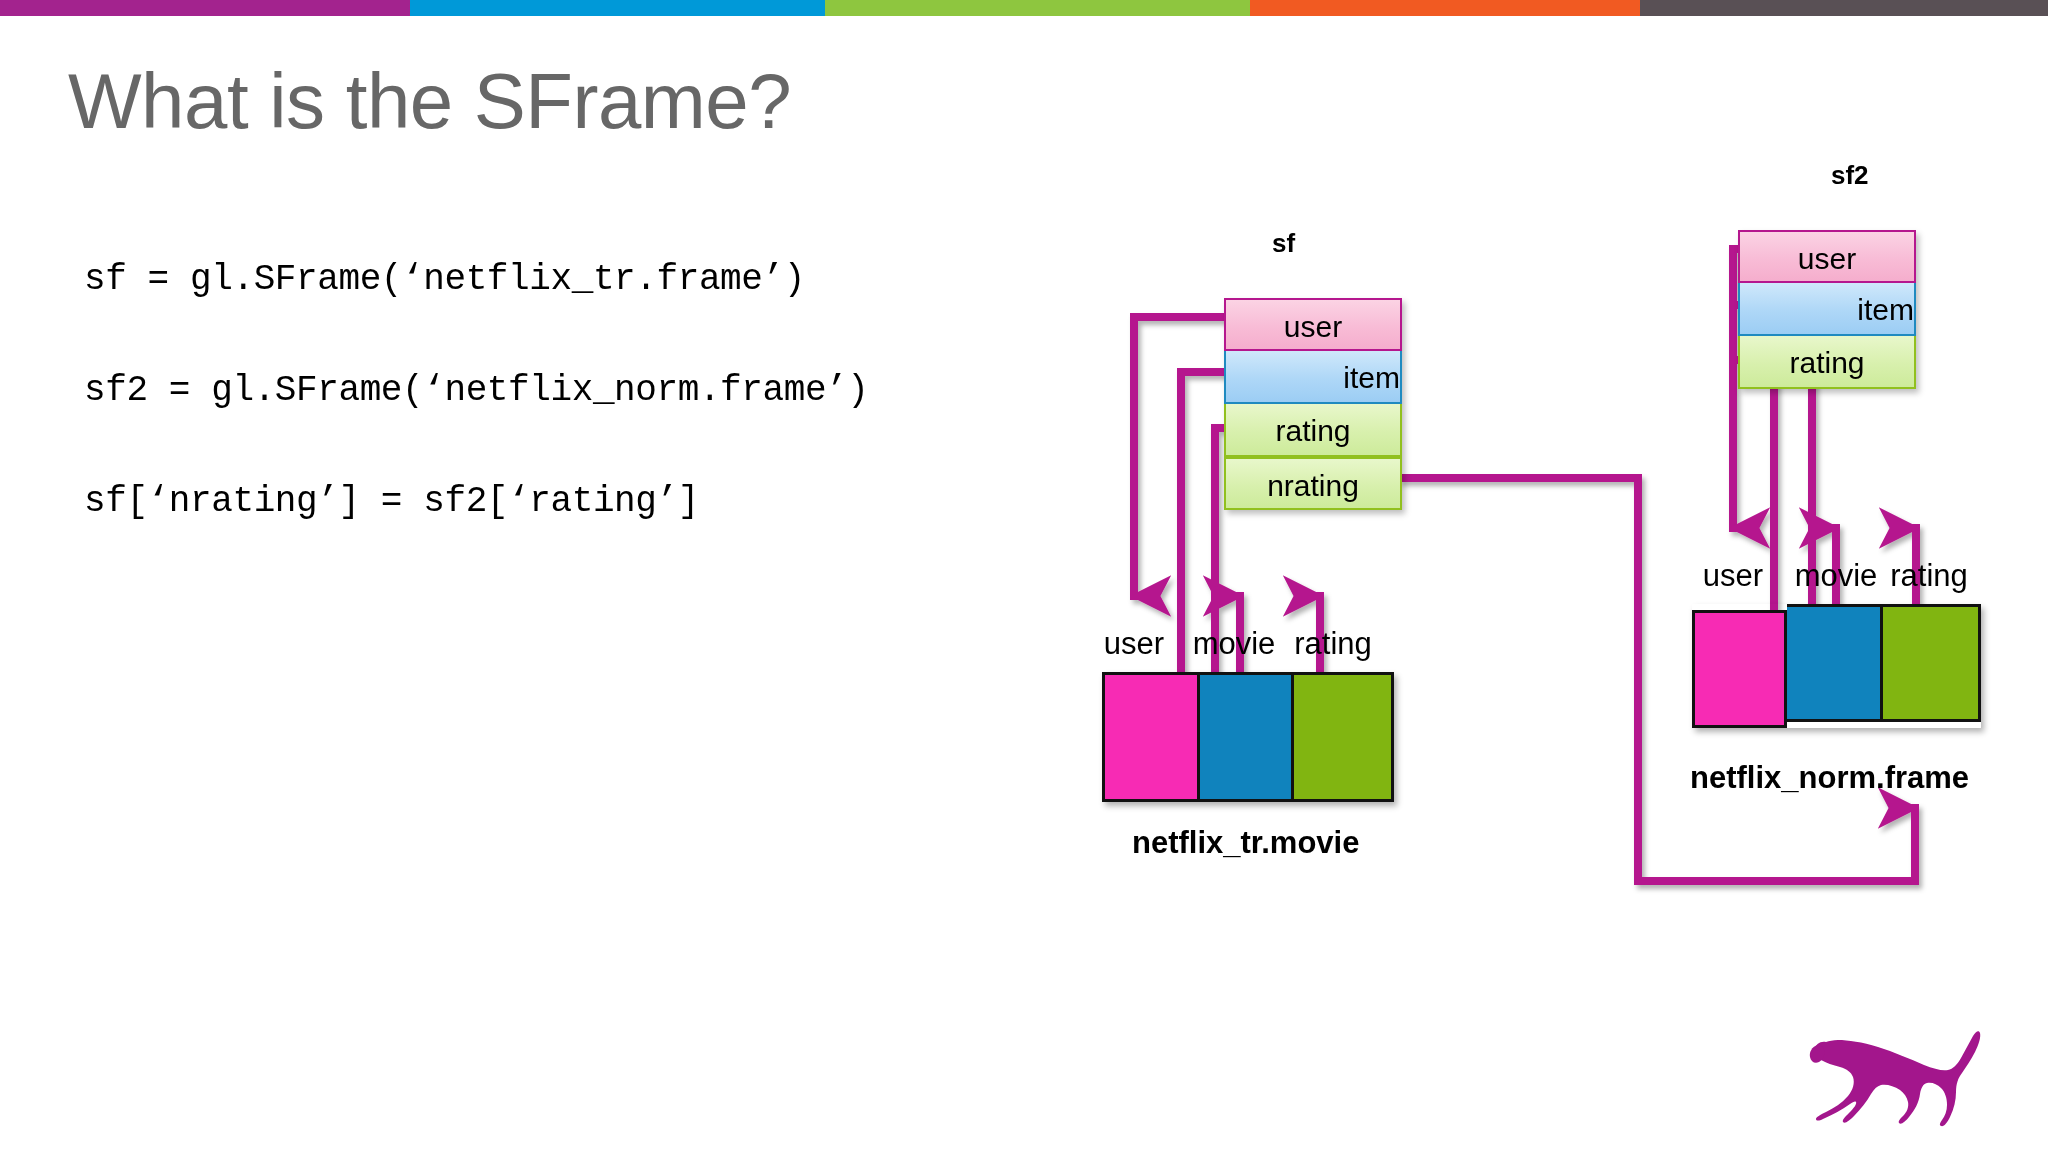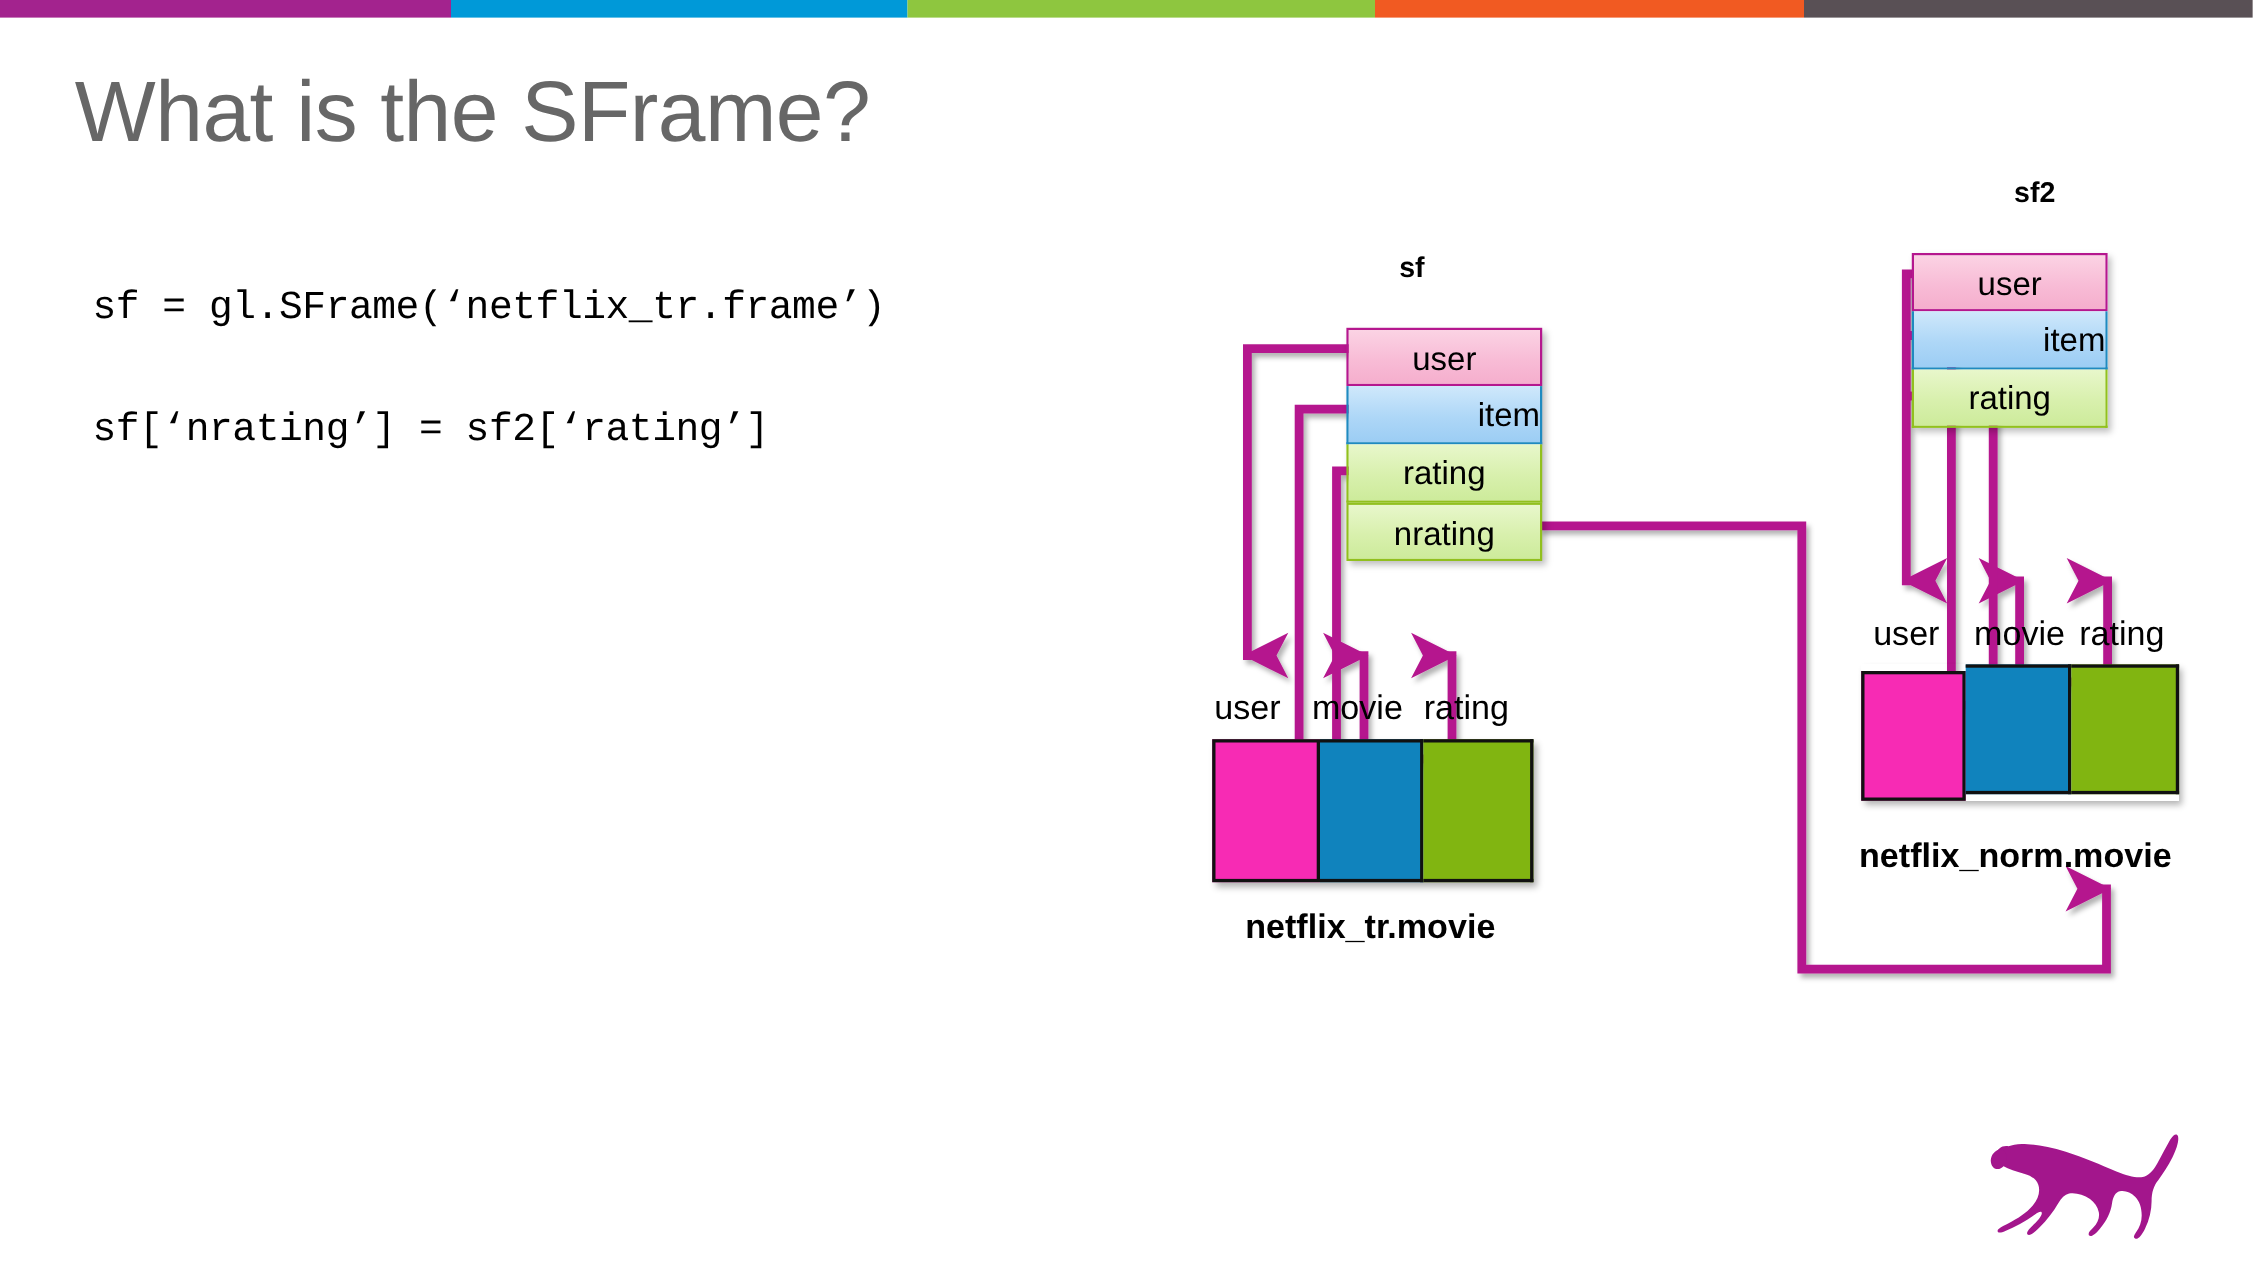--- a/index.html
+++ b/index.html
@@ -160,20 +160,21 @@
   <div class="band" style="background: rgb(0, 153, 216); width: 415px;"></div>
   <div class="band" style="background: rgb(142, 198, 63); width: 425px;"></div>
   <div class="band" style="background: rgb(241, 90, 34); width: 390px;"></div>
   <div class="band" style="background: rgb(89, 80, 85); width: 408px;"></div>
 </div>
 
 <div id="slide-title" style="color: rgb(103, 103, 103);">What is the SFrame?</div>
 
 <div id="code-block">
   <div class="code-line">sf = gl.SFrame(‘netflix_tr.frame’)</div>
+  <div class="code-line">sf2 = gl.SFrame(‘netflix_norm.frame’)</div>
   <div class="code-line">sf[‘nrating’] = sf2[‘rating’]</div>
 </div>
 
 <div id="diagram">
 
   <svg id="arrow-layer" viewBox="0 0 2048 1152" xmlns="http://www.w3.org/2000/svg">
     <defs>
       <marker id="ah" viewBox="0 0 12 12" refX="6" refY="10" markerWidth="6.2" markerHeight="6.2" orient="auto-start-reverse">
         <path d="M 1 1 L 6 11 L 11 1 L 6 3.6 Z" fill="#b5178e"></path>
       </marker>
@@ -232,21 +233,21 @@
   <div class="col-label" style="left:1697px; top:558px; width:72px;">user</div>
   <div class="col-label" style="left:1788px; top:558px; width:96px;">movie</div>
   <div class="col-label" style="left:1884px; top:558px; width:90px;">rating</div>
 
   <div class="data-table" style="left:1692px; top:604px; align-items:flex-start;">
     <div class="data-cell" style="width:95px; height:118px; background:#f72bb4; margin-top:6px;"></div>
     <div class="data-cell" style="width:96px; height:118px; background:#1083bd; border-left:none;"></div>
     <div class="data-cell" style="width:98px; height:118px; background:#81b511; border-left:none;"></div>
   </div>
 
-  <div class="table-caption" style="left:1690px; top:760px;">netflix_norm.movie</div>
+  <div class="table-caption" style="left:1690px; top:760px;">netflix_norm.frame</div>
 </div>
 
 <svg id="dog-logo" viewBox="0 0 200 120" xmlns="http://www.w3.org/2000/svg">
   <path fill="#a3168c" d="M36 28
            C 30 27, 26 30, 25 35
            C 24 40, 27 44, 31 46
            C 36 49, 43 51, 50 53
            C 57 55, 61 58, 63 63
            C 65 69, 63 76, 58 82
            C 52 89, 44 94, 36 98

